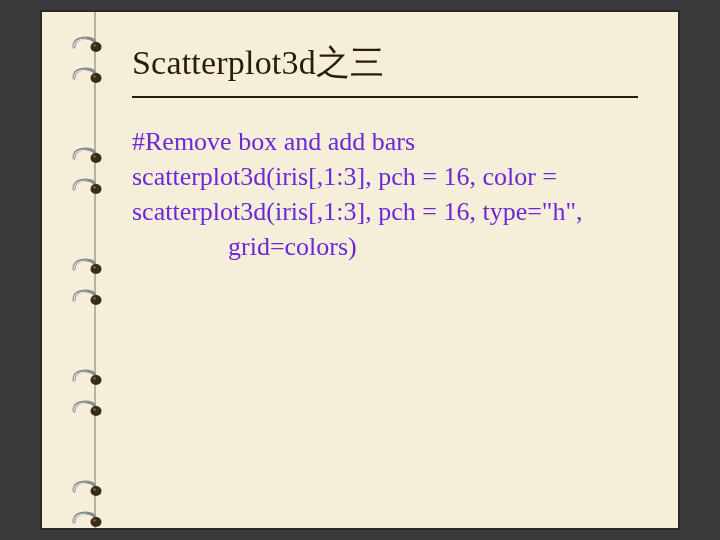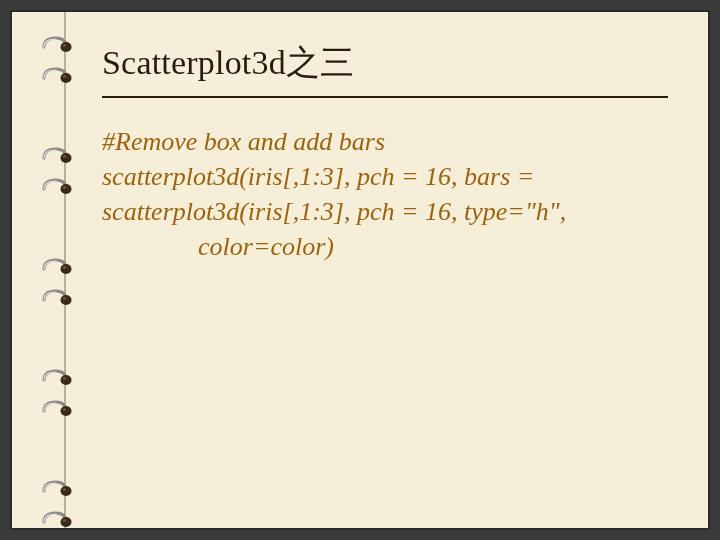--- a/index.html
+++ b/index.html
@@ -5,21 +5,21 @@
   * { margin: 0; padding: 0; box-sizing: border-box; }
   html, body { width: 720px; height: 540px; overflow: hidden; }
   body {
     background: #3a3a3a;
     display: flex;
     align-items: center;
     justify-content: center;
     font-family: "Times New Roman", Times, serif;
   }
   .slide {
-    width: 700px;
+    width: 640px;
     height: 520px;
     background: #f5efd9;
     border: 2px solid #2a2a2a;
     position: relative;
     padding: 28px 40px 28px 90px;
   }
   .binding {
     position: absolute;
     left: 30px;
     top: 0;
@@ -45,23 +45,22 @@
     font-size: 34px;
     color: #2a1a0f;
     font-weight: 400;
     padding-bottom: 10px;
     border-bottom: 2px solid #2a1a0f;
     margin-bottom: 26px;
     letter-spacing: 0.2px;
   }
   .body-text {
     font-size: 26px;
-    color: #a16207;
+    color: #6d28d9;
     line-height: 1.35;
-    font-style: italic;
   }
   .body-text p { margin: 0; }
   .indent { padding-left: 36px; }
   .indent2 { padding-left: 96px; }
 </style>
 </head>
 <body>
 
 <div class="slide">
   <div class="binding">
@@ -145,17 +144,17 @@
           <ellipse cx="24" cy="11" rx="5.5" ry="5" fill="#3a2a18"></ellipse>
           <ellipse cx="22.5" cy="9.5" rx="1.6" ry="1.3" fill="#7a5a3a"></ellipse>
         </svg>
       </div>
     </div>
 
   <h1 class="title">Scatterplot3d之三</h1>
 
   <div class="body-text">
     <p>#Remove box and add bars</p>
-    <p>scatterplot3d(iris[,1:3], pch = 16, bars =</p>
+    <p>scatterplot3d(iris[,1:3], pch = 16, color =</p>
     <p>scatterplot3d(iris[,1:3], pch = 16, type="h",</p>
-    <p class="indent2">color=color)</p>
+    <p class="indent2">grid=colors)</p>
   </div>
 </div>
 
 </body></html>

